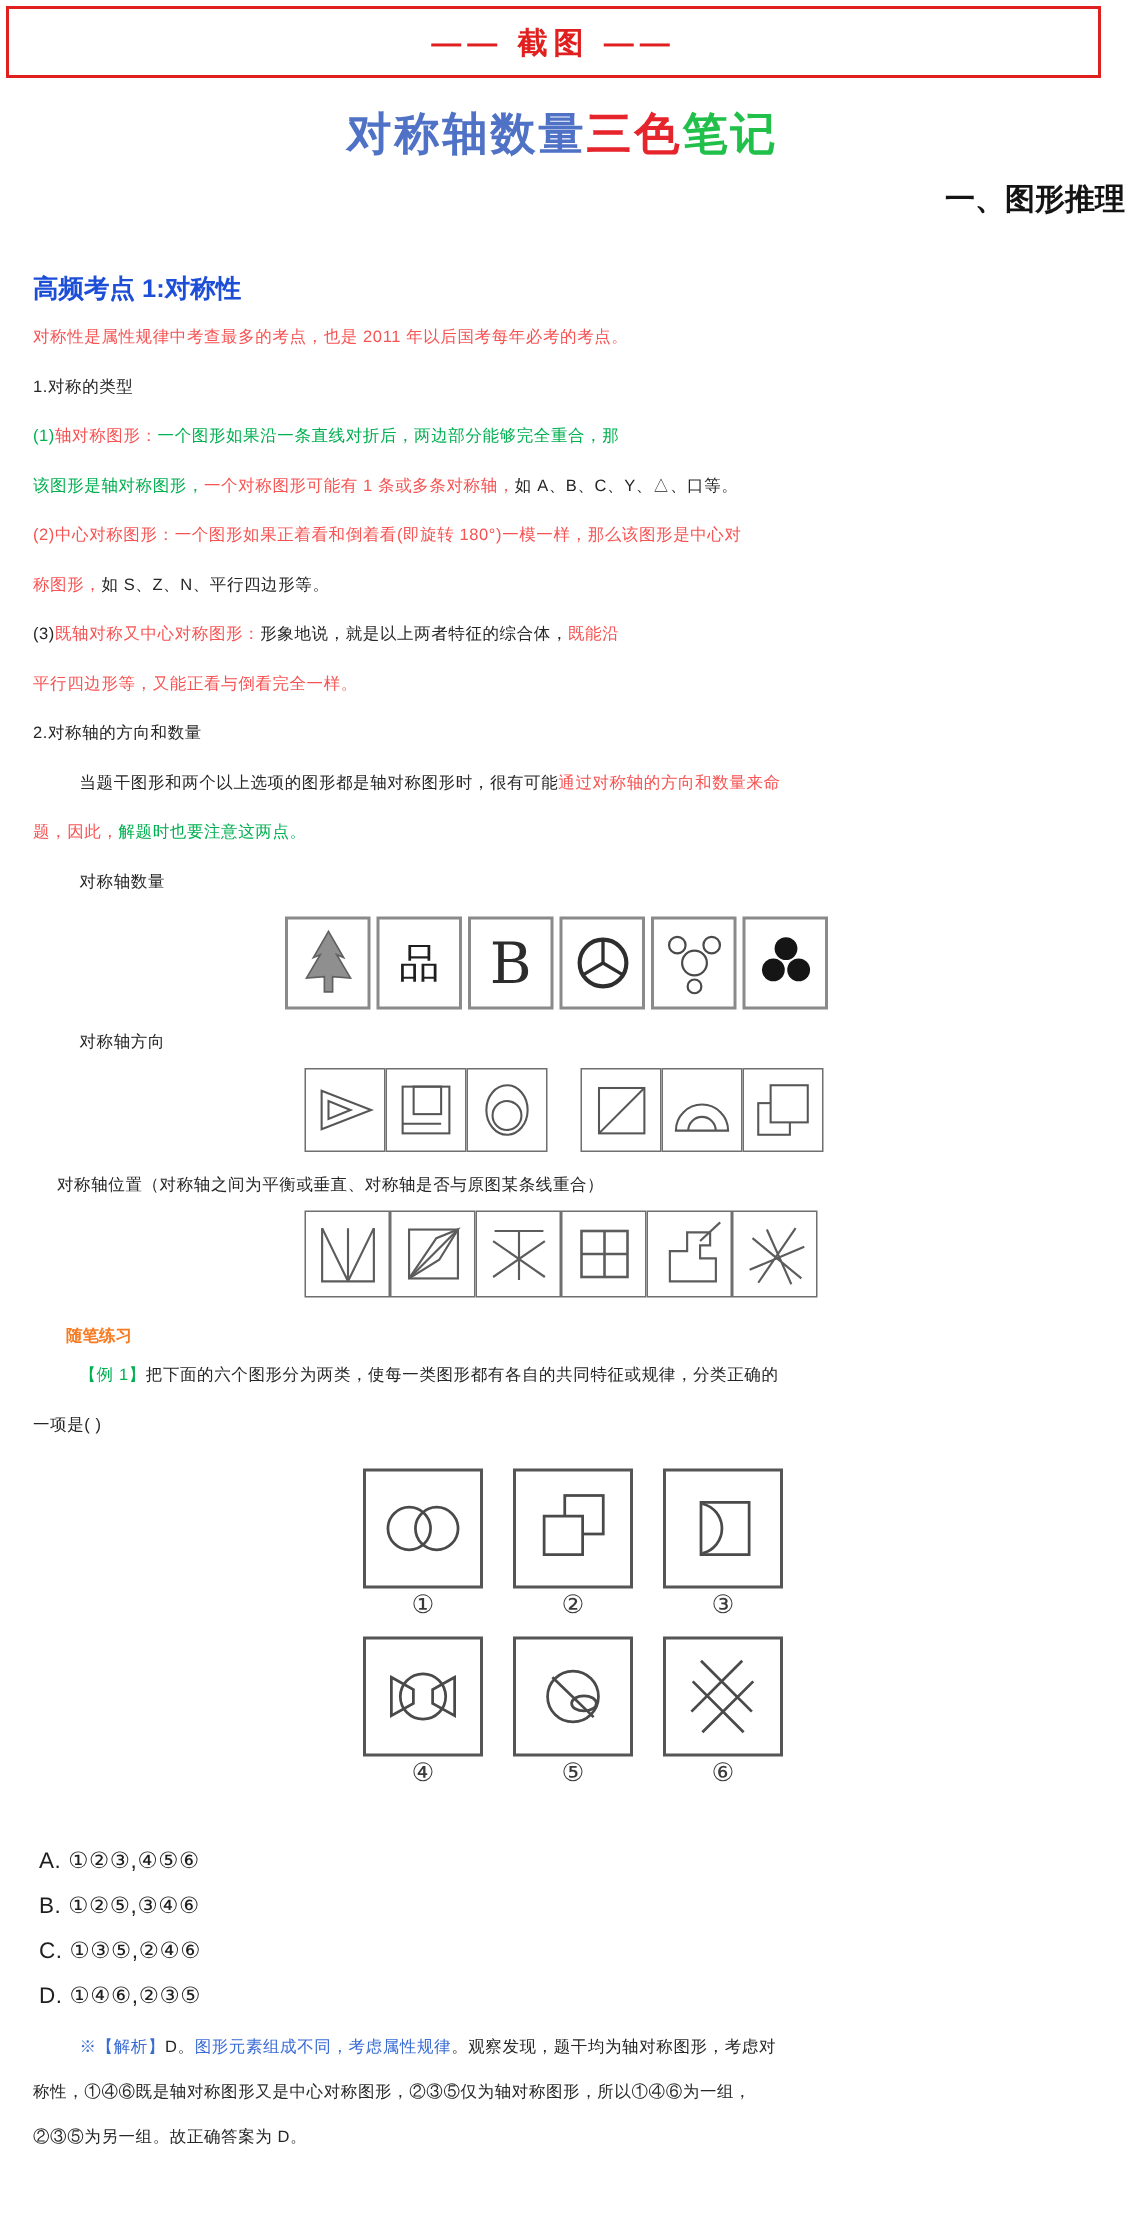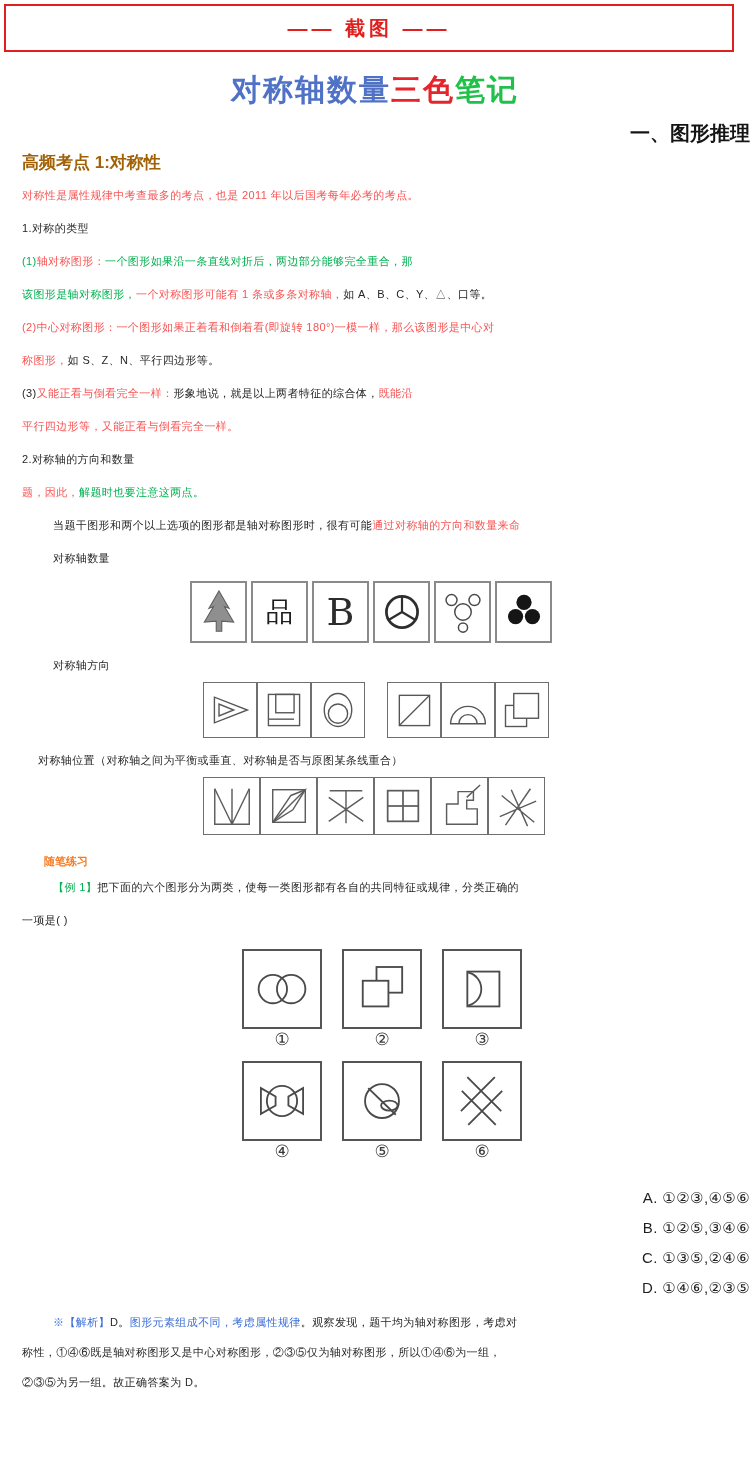--- a/index.html
+++ b/index.html
@@ -7,21 +7,21 @@
   .page{width:750px;height:1482px;background:#ffffff;overflow:hidden;position:relative;}
 
   .banner{margin:4px 16px 0 4px;height:44px;border:2px solid #e01f1f;
           display:flex;align-items:center;justify-content:center;}
   .banner span{color:#e01f1f;font-weight:700;font-size:20px;letter-spacing:4px;}
 
   .doc-title{margin:20px 0 0 0;text-align:center;font-size:30px;font-weight:700;letter-spacing:2px;line-height:36px;}
   .t1{color:#5072c6}.t2{color:#e6242b}.t3{color:#21c04b}
 
   .h-section{margin:14px 0 0 22px;font-size:20px;font-weight:700;color:#141414;line-height:23px;text-align:right;}
-  .h-topic{margin:8px 0 6px 22px;font-size:17px;font-weight:700;color:#a16207;line-height:20px;}
+  .h-topic{margin:38px 0 6px 22px;font-size:17px;font-weight:700;color:#1d4ed8;line-height:20px;}
 
   .body-text{margin:0 22px;}
   .tline{line-height:33px;font-size:11px;white-space:nowrap;letter-spacing:0.4px;}
   .ind1{padding-left:16px}
   .ind2{padding-left:31px}
   .mt6{margin-top:6px}
   .c-red{color:#f75353}.c-green{color:#00b050}.c-black{color:#262626}.c-blue{color:#3a6cd6}
 
   .figrow{display:flex;}
   .figrow1{margin-left:168px;margin-top:6px;gap:4px;}
@@ -42,21 +42,21 @@
   .h-practice{margin:16px 0 0 44px;font-size:11px;font-weight:700;color:#f87b22;line-height:20px;}
 
   .exgrid{display:flex;gap:20px;margin-left:242px;}
   .exgrid.row1{margin-top:12px;}
   .exgrid.row2{margin-top:10px;}
   .excell{width:80px;text-align:center;}
   .exbox{width:76px;height:76px;border:2px solid #555555;background:#fff;
          display:flex;align-items:center;justify-content:center;box-sizing:content-box;}
   .exnum{font-size:17px;color:#3a3a3a;line-height:22px;}
 
-  .opts{margin:20px 0 0 26px;text-align:right;}
+  .opts{margin:33px 0 0 26px;}
   .opt{line-height:30px;font-size:15px;color:#1f1f1f;letter-spacing:0.4px;}
 
   .analysis{margin:4px 22px 0 22px;}
   .analysis .tline{line-height:30px;}
 </style>
 </head>
 <body>
 
 <div class="page">
 
@@ -73,25 +73,25 @@
 
   <div class="body-text">
 
     <div>
         <div class="tline"><span class="c-red">对称性是属性规律中考查最多的考点，也是 2011 年以后国考每年必考的考点。</span></div>
         <div class="tline"><span class="c-black">1.对称的类型</span></div>
         <div class="tline"><span class="c-green">(1)</span><span class="c-red">轴对称图形：</span><span class="c-green">一个图形如果沿一条直线对折后，两边部分能够完全重合，那</span></div>
         <div class="tline"><span class="c-green">该图形是轴对称图形，</span><span class="c-red">一个对称图形可能有 1 条或多条对称轴，</span><span class="c-black">如 A、B、C、Y、△、口等。</span></div>
         <div class="tline"><span class="c-red">(2)中心对称图形：一个图形如果正着看和倒着看(即旋转 180°)一模一样，那么该图形是中心对</span></div>
         <div class="tline"><span class="c-red">称图形，</span><span class="c-black">如 S、Z、N、平行四边形等。</span></div>
-        <div class="tline"><span class="c-black">(3)</span><span class="c-red">又能正看与倒看完全一样：</span><span class="c-black">形象地说，就是以上两者特征的综合体，</span><span class="c-red">既能沿</span></div>
+        <div class="tline"><span class="c-black">(3)</span><span class="c-red">既轴对称又中心对称图形：</span><span class="c-black">形象地说，就是以上两者特征的综合体，</span><span class="c-red">既能沿</span></div>
         <div class="tline"><span class="c-red">平行四边形等，又能正看与倒看完全一样。</span></div>
         <div class="tline"><span class="c-black">2.对称轴的方向和数量</span></div>
+        <div class="tline ind2"><span class="c-black">当题干图形和两个以上选项的图形都是轴对称图形时，很有可能</span><span class="c-red">通过对称轴的方向和数量来命</span></div>
         <div class="tline"><span class="c-red">题，因此，</span><span class="c-green">解题时也要注意这两点。</span></div>
-        <div class="tline ind2"><span class="c-black">当题干图形和两个以上选项的图形都是轴对称图形时，很有可能</span><span class="c-red">通过对称轴的方向和数量来命</span></div>
       </div>
 
     <div class="tline ind2"><span class="c-black">对称轴数量</span></div>
 
     <div class="figrow figrow1">
       <div class="fb">
         <svg width="44" height="48" viewBox="0 0 48 50">
           <path d="M24 2 L35 21 L30 19 L40 36 L27 35 L27 46 L21 46 L21 35 L8 36 L18 19 L13 21 Z" fill="#8f8f8f" stroke="#606060" stroke-width="1.2"></path>
         </svg>
       </div>

